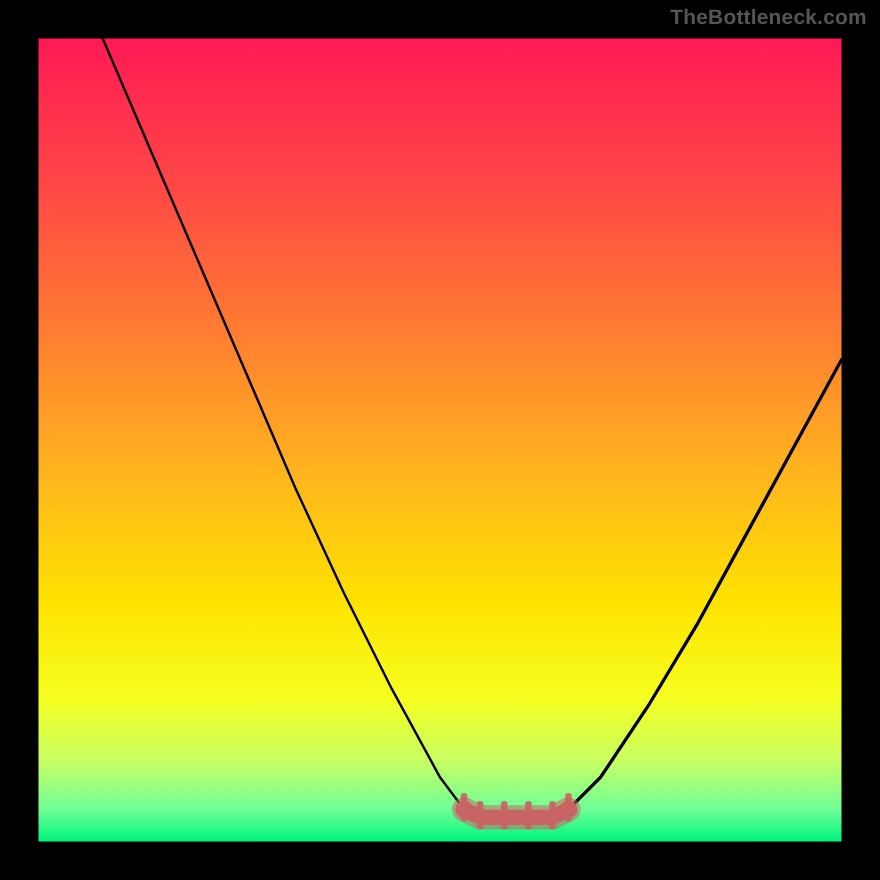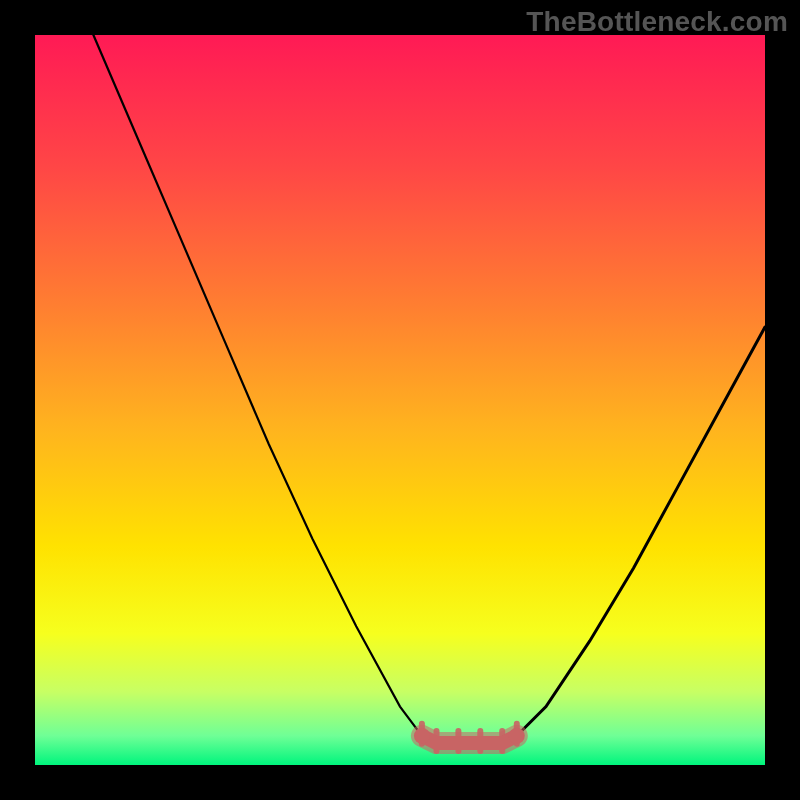--- a/index.html
+++ b/index.html
@@ -13,21 +13,21 @@
   .wrap {
     position: relative;
     width: 800px;
     height: 800px;
   }
   .attribution {
     position: absolute;
     top: 6px;
     right: 12px;
     color: #555;
-    font-size: 28px;
+    font-size: 19px;
     font-weight: 600;
     letter-spacing: 0.2px;
     z-index: 10;
   }
   svg {
     display: block;
   }
 </style>
 </head>
 <body>

